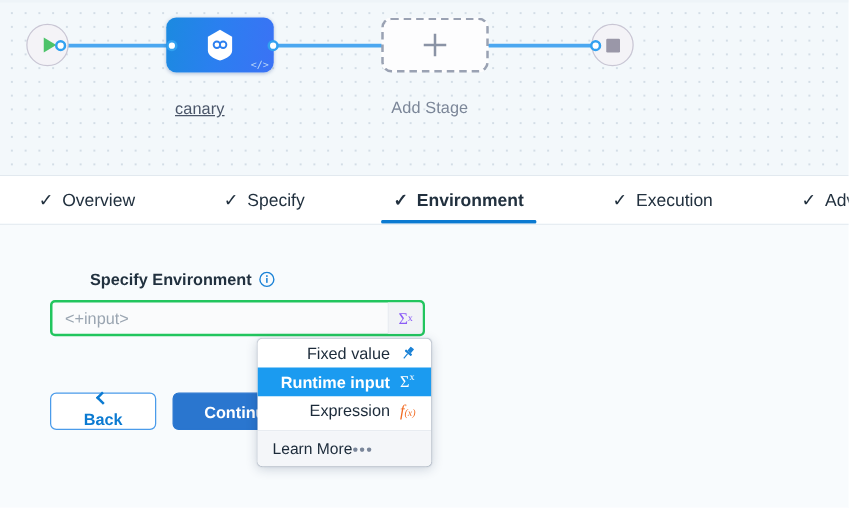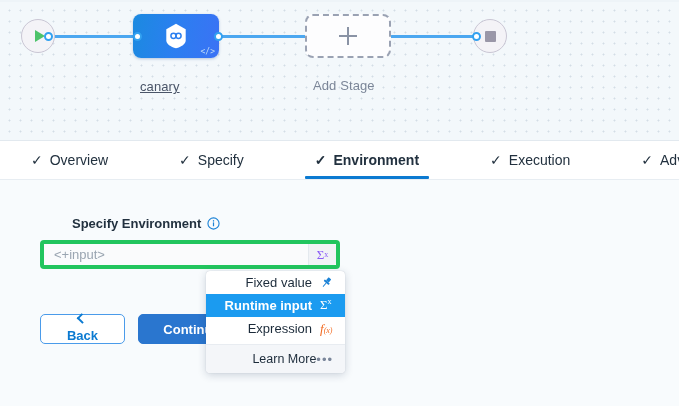--- a/index.html
+++ b/index.html
@@ -226,21 +226,21 @@
   .info-icon {
     width: 13px; height: 13px;
     display: block;
   }
 
   .input-wrap {
     position: absolute;
     left: 40px; top: 60px;
     width: 300px; height: 29px;
     background: #fafbfc;
-    border: 4px solid #22c55e;
+    border: 2px solid #22c55e;
     border-radius: 4px;
     box-sizing: border-box;
     display: flex;
     align-items: stretch;
   }
   .input-box {
     flex: 1;
     display: flex;
     align-items: center;
     padding-left: 10px;
@@ -360,21 +360,21 @@
   .dd-sep {
     height: 1px;
     background: #e8ecf1;
     margin: 4px 0 0 0;
   }
   .dd-footer {
     height: 28px;
     background: #f4f6f9;
     display: flex;
     align-items: center;
-    justify-content: flex-end;
+    justify-content: flex-start;
     padding: 0 12px 0 12px;
     font-size: 12.5px;
     color: #1c2b3a;
     cursor: pointer;
   }
   .dots {
     color: #7a869a;
     font-size: 13px;
     letter-spacing: 1px;
     line-height: 1;

